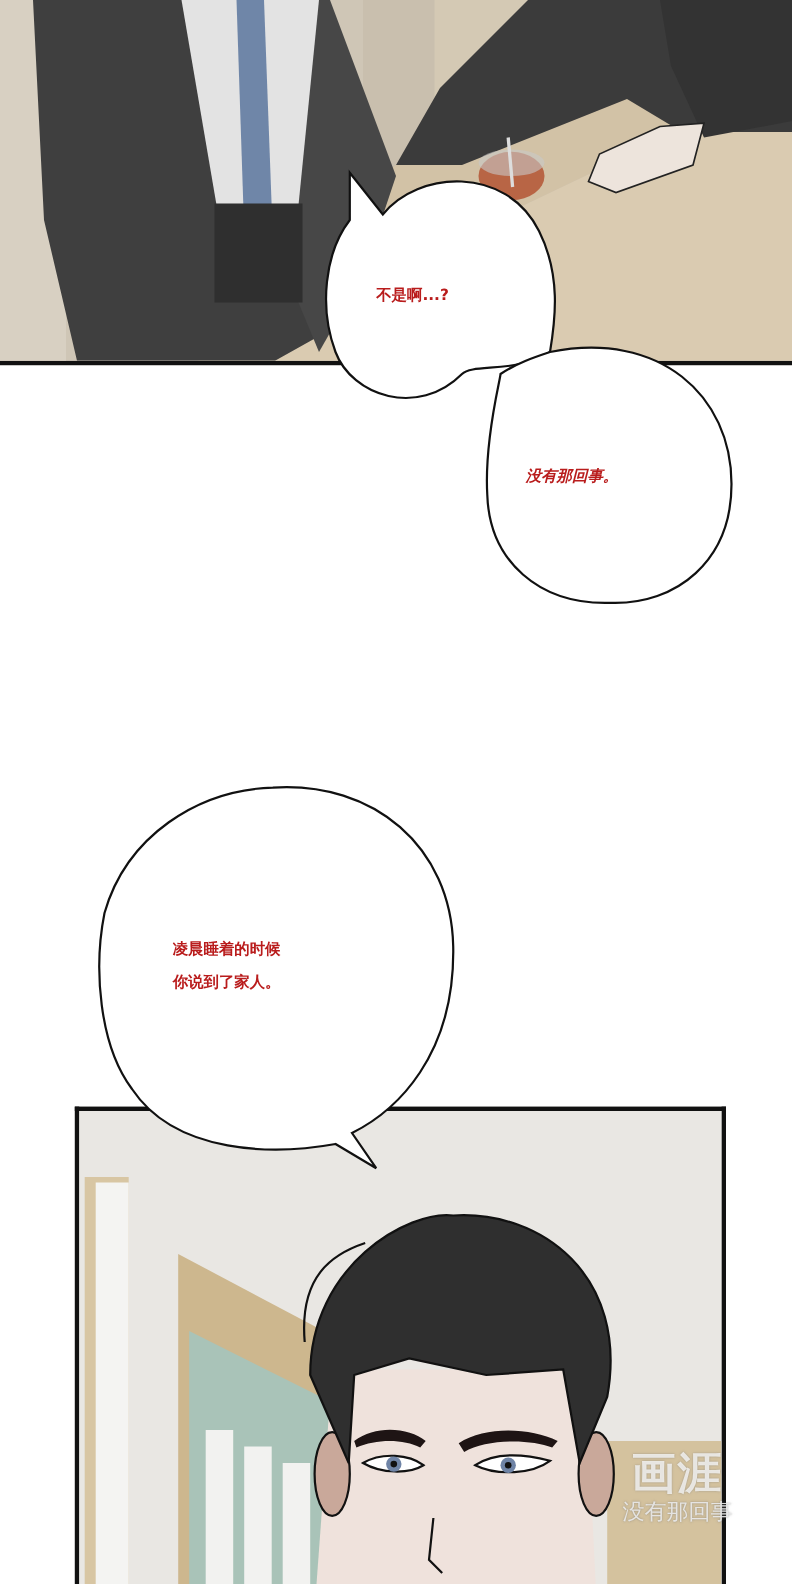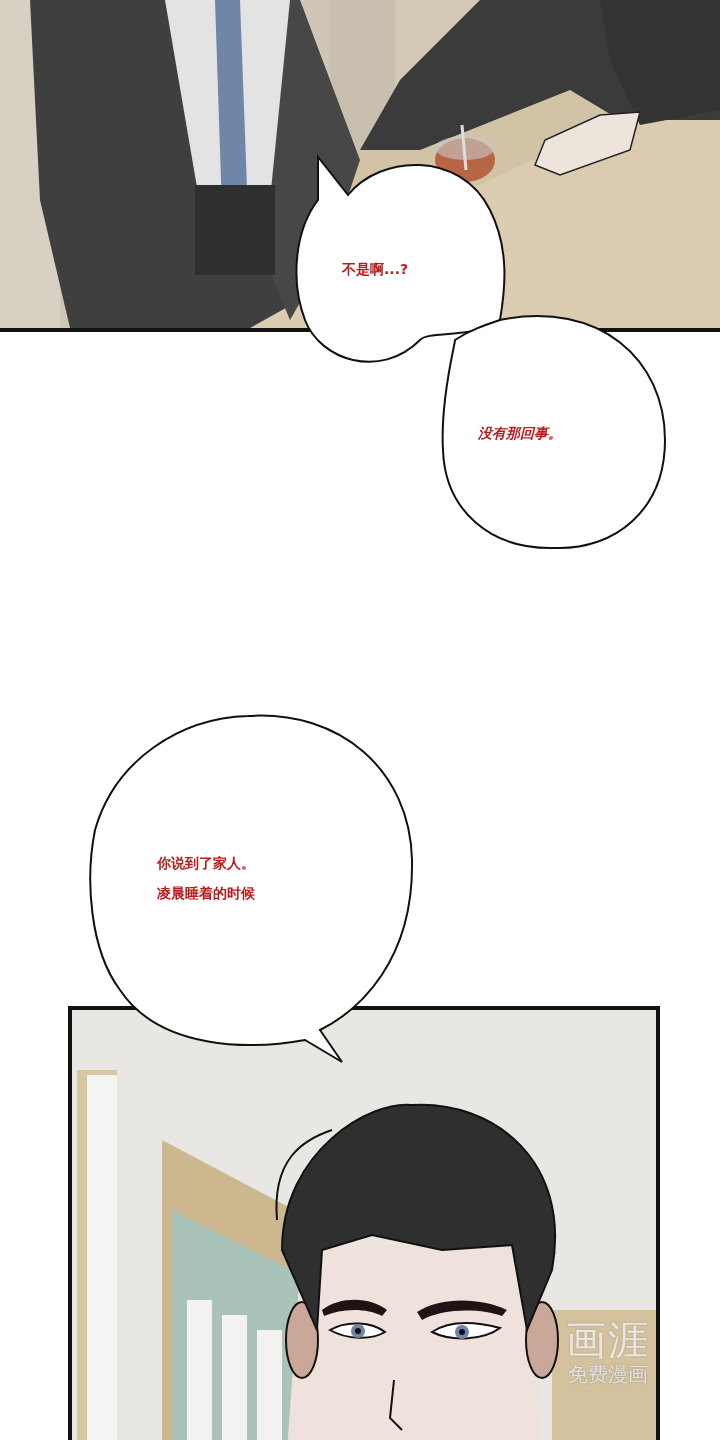--- a/index.html
+++ b/index.html
@@ -4,21 +4,21 @@
 <style>
   html, body { margin:0; padding:0; }
   body { width:720px; height:1440px; background:#ffffff; position:relative; overflow:hidden; font-family:"DejaVu Sans", sans-serif; }
   .panel { position:absolute; overflow:hidden; }
   #panel-top { left:0; top:0; width:720px; height:328px; background:#d7cfc0; border-bottom:4px solid #111; }
   #panel-bottom { left:68px; top:1006px; width:584px; height:440px; background:#ecebe8; border:4px solid #111; border-bottom:none; }
   .abs { position:absolute; }
   .bubble-text { position:absolute; font-size:14px; font-weight:bold; color:#b91c1c; line-height:30px; white-space:nowrap; text-align:center; }
   svg { display:block; }
   .watermark { position:absolute; left:566px; top:1318px; color:rgba(255,255,255,0.75); text-align:center; }
-  .wm-main { font-size:40px; font-weight:normal; letter-spacing:2px; line-height:44px; text-shadow:0 0 2px rgba(120,120,120,0.6); }
+  .wm-main { font-size:40px; font-weight:bold; letter-spacing:2px; line-height:44px; text-shadow:0 0 2px rgba(120,120,120,0.6); }
   .wm-sub { font-size:20px; line-height:24px; color:rgba(235,235,235,0.9); text-shadow:0 0 2px rgba(100,100,100,0.6); }
 </style>
 </head>
 <body>
 
 <div id="panel-top" class="panel">
   <svg width="720" height="328" viewBox="0 0 720 328">
 
     <rect x="0" y="0" width="720" height="328" fill="#cfc6b6"></rect>
     <rect x="0" y="0" width="60" height="328" fill="#d8d0c2"></rect>
@@ -94,20 +94,20 @@
   <path d="M248,716 C340,710 410,770 412,860 C414,960 360,1010 320,1030 L342,1062 L305,1040 C250,1050 160,1050 120,990 C90,950 85,880 95,830 C115,760 180,718 248,716 Z" fill="#ffffff" stroke="#111" stroke-width="2"></path>
 </svg>
 
 <div class="bubble-text" style="left:342px;top:254px;">
   <span>不是啊...?</span>
 </div>
 <div class="bubble-text" style="left:478px;top:418px;font-style:italic;">
   <span>没有那回事。</span>
 </div>
 <div class="bubble-text" style="left:157px;top:848px;text-align:left;">
+  <div>凌晨睡着的时候</div>
   <div>你说到了家人。</div>
-  <div>凌晨睡着的时候</div>
 </div>
 
 <div class="watermark">
   <div class="wm-main">画涯</div>
-  <div class="wm-sub">免费漫画</div>
+  <div class="wm-sub">没有那回事</div>
 </div>
 
 </body></html>

